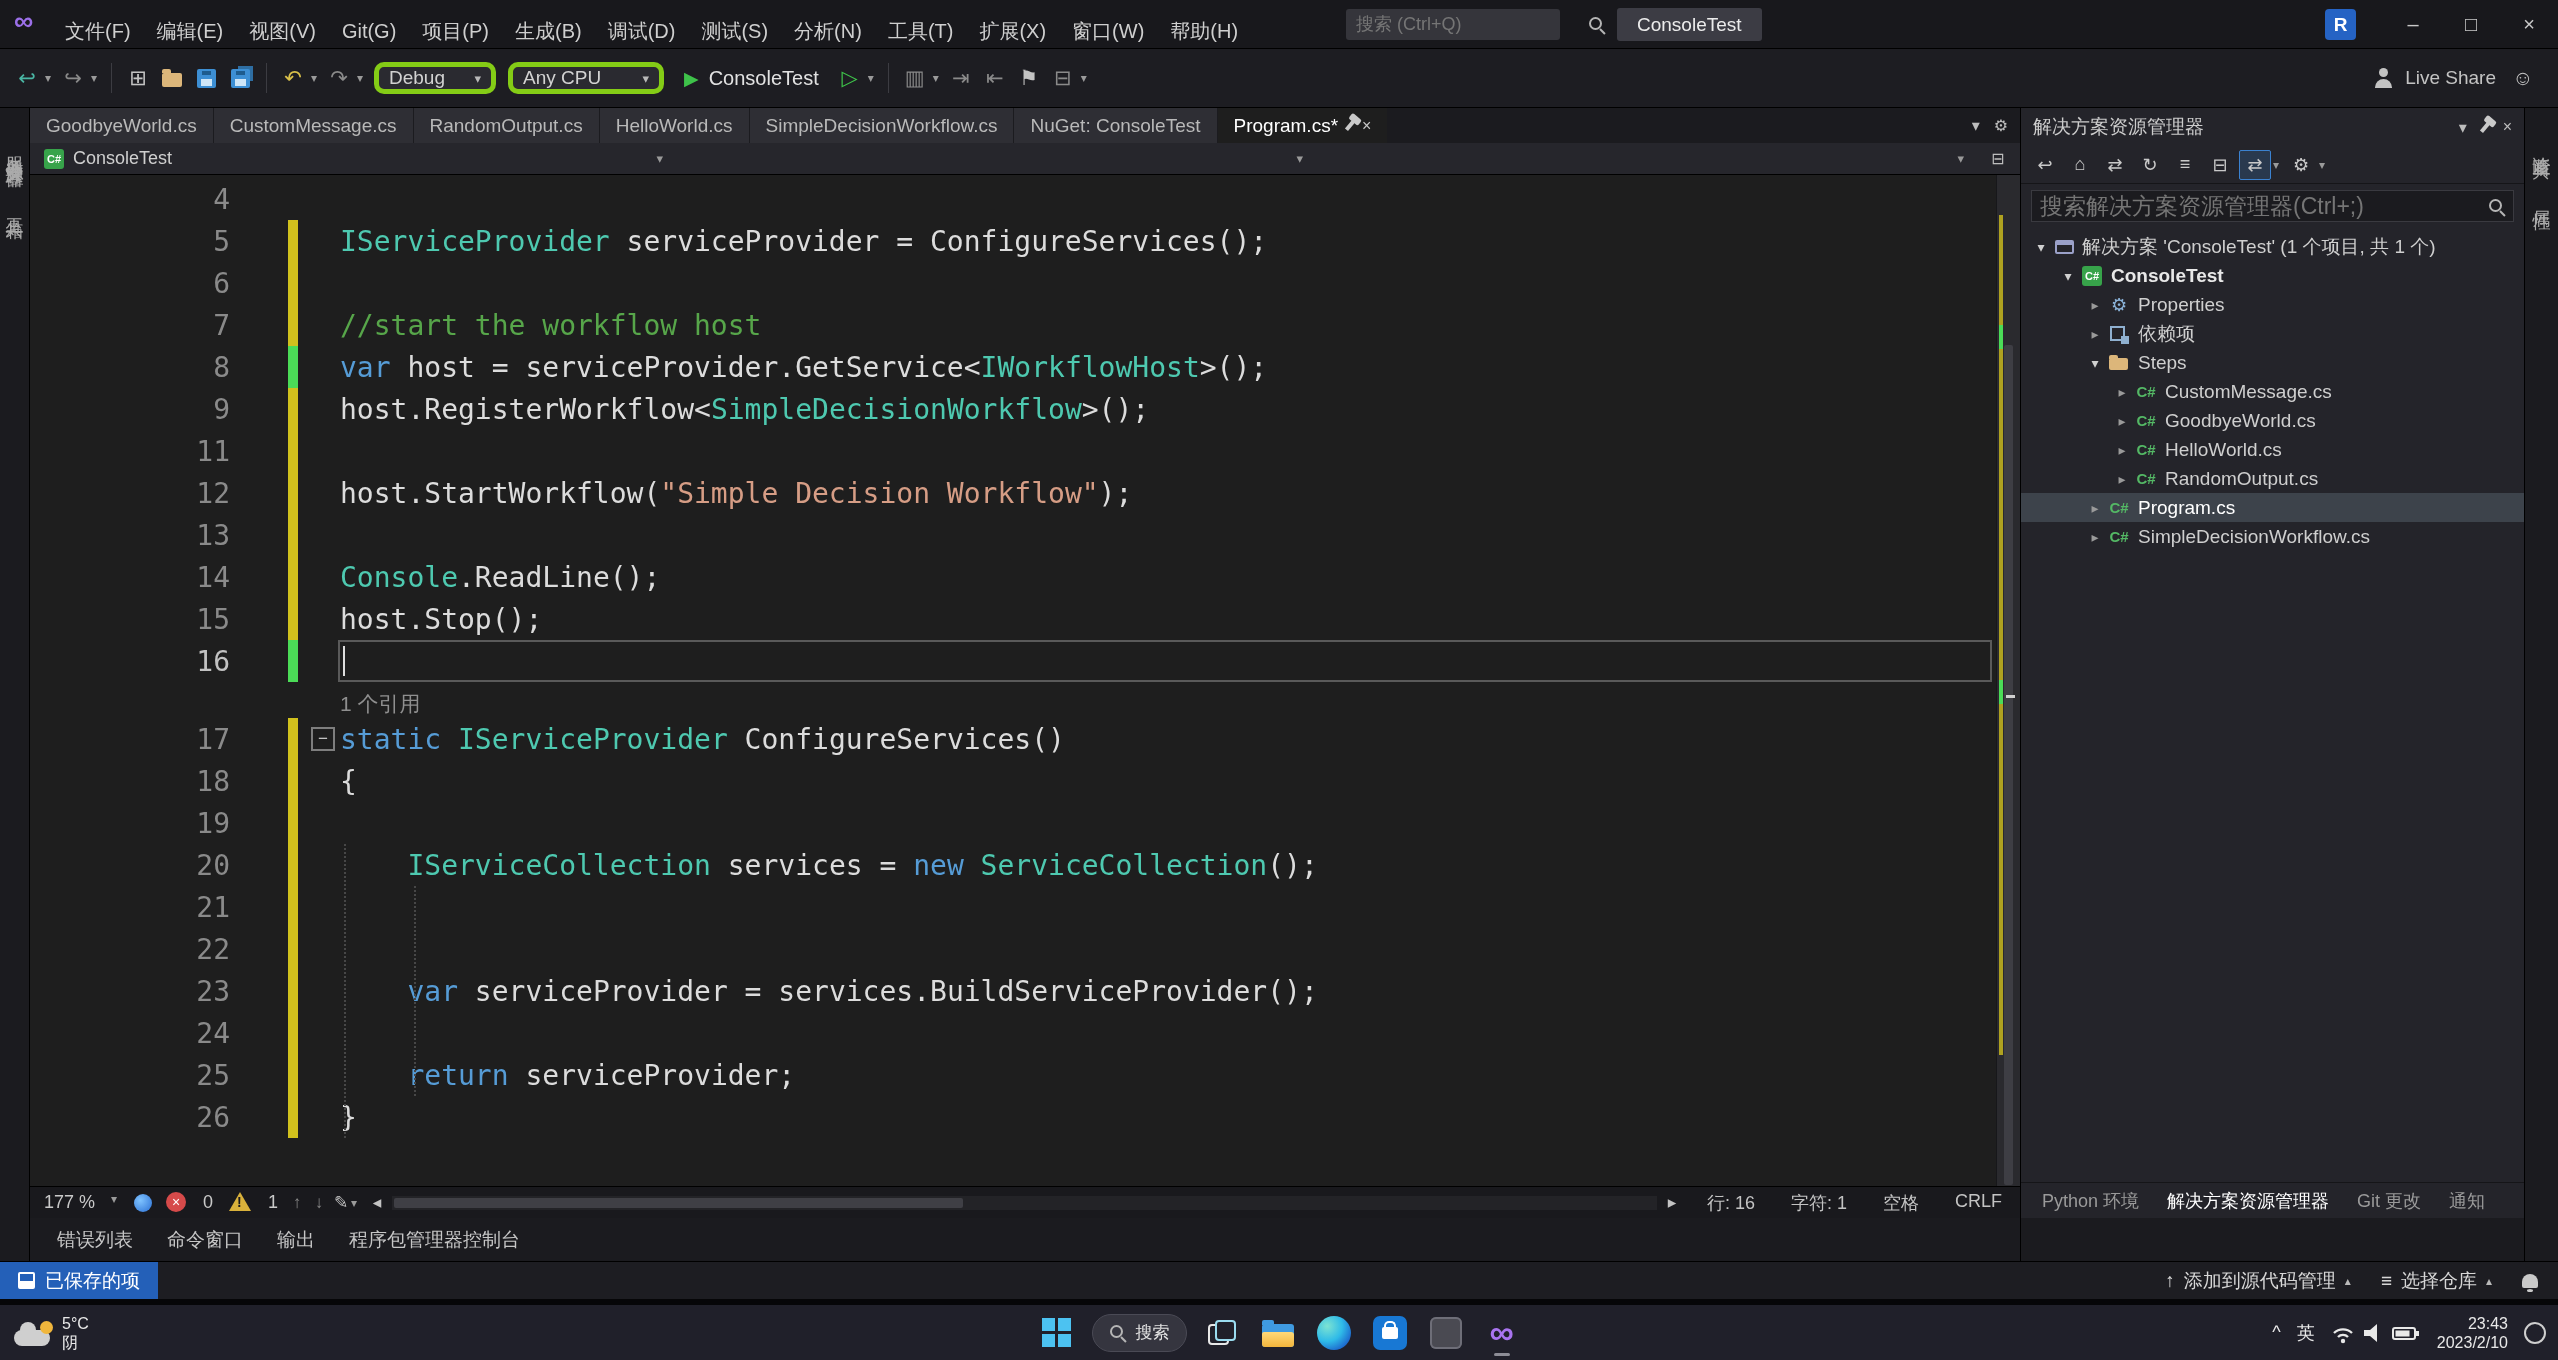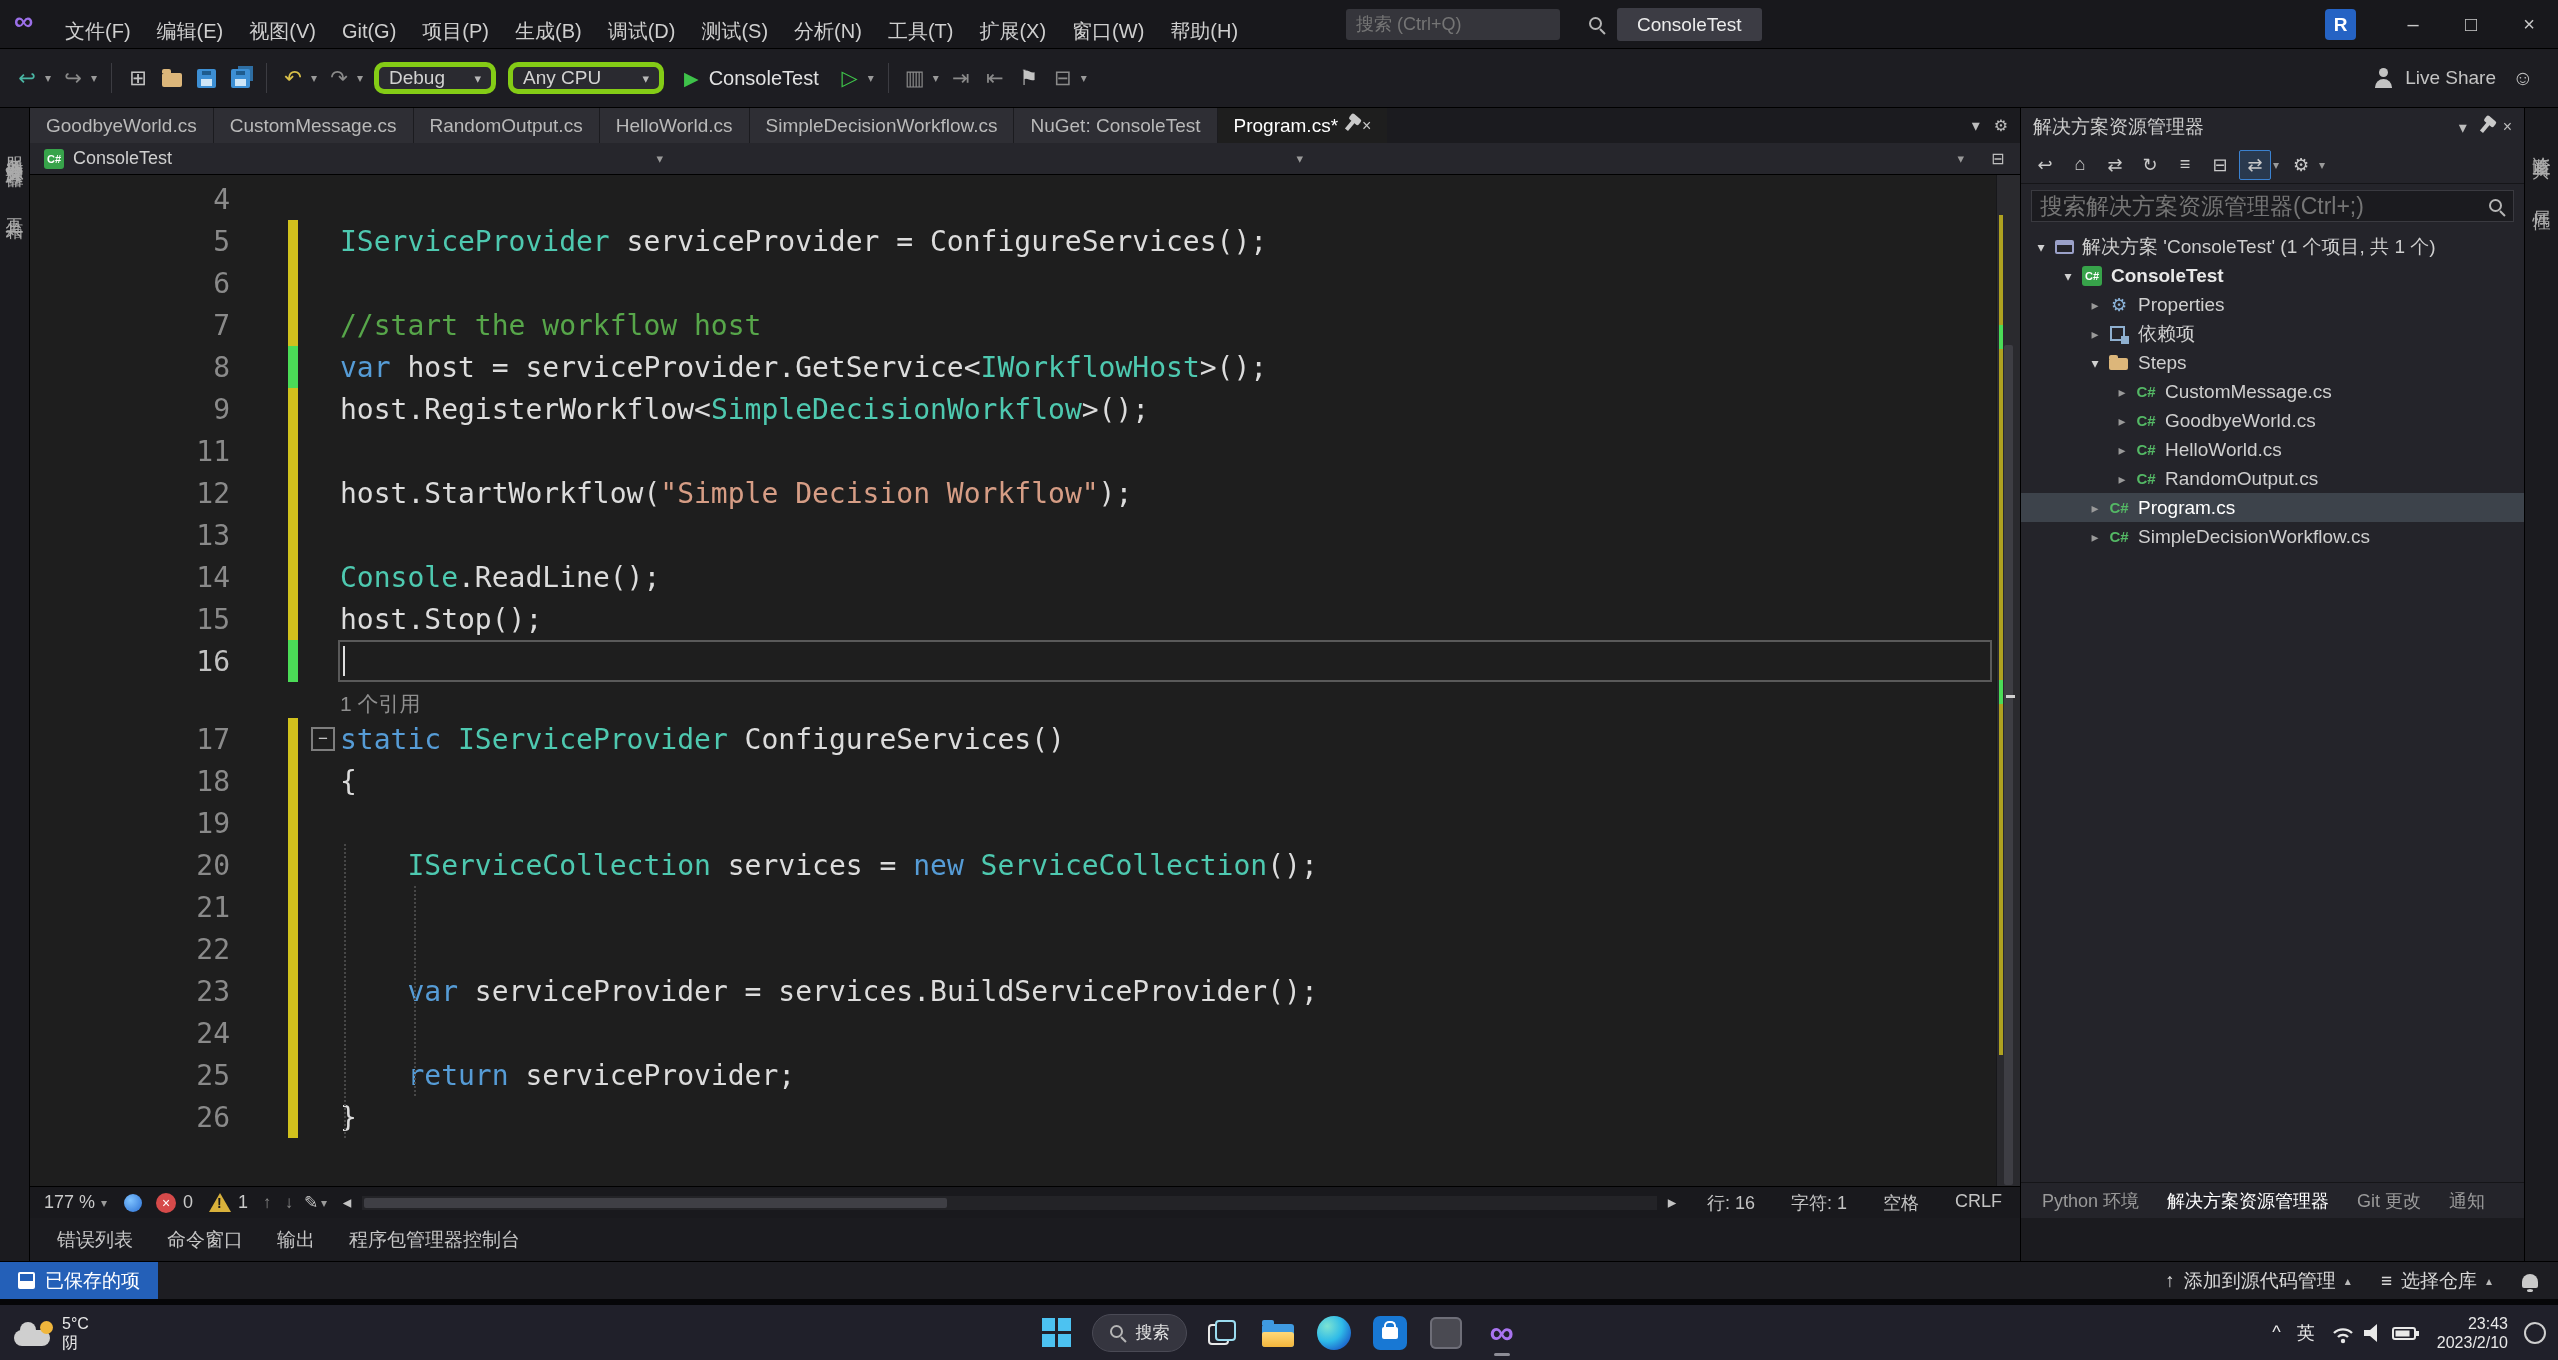--- a/index.html
+++ b/index.html
@@ -96,21 +96,21 @@
   #guide2{left:384px;top:711px;height:210px}
   #vscroll{position:absolute;top:0;right:0;bottom:0;width:24px;background:#2a2a2e;border-left:1px solid #17171a}
   .vs-thumb{position:absolute;left:7px;right:7px;top:170px;height:840px;background:#3e3e44;border-radius:2px}
   .vs-ytrack{position:absolute;left:2px;width:4px;top:40px;height:840px;background:var(--chgy,#d1c11d);opacity:.8}
   .vs-g1{position:absolute;left:2px;width:4px;top:150px;height:24px;background:var(--chgg,#4bdc57)}
   .vs-g2{position:absolute;left:2px;width:4px;top:505px;height:24px;background:var(--chgg,#4bdc57)}
   .vs-caret{position:absolute;left:9px;right:5px;top:520px;height:3px;background:#cfcfcf}
 
   
   #editor-status{height:32px;flex:0 0 32px;background:#19191d;display:flex;align-items:center;font-size:18px;color:#c9c9c9;border-top:1px solid #000;padding-left:6px}
-  .es-item{display:flex;align-items:center;gap:7px;padding:0 8px}
+  .es-item{display:flex;gap:17px;padding:0 8px}
   .sync-dot{width:18px;height:18px;border-radius:50%;background:radial-gradient(circle at 35% 35%,#7fc3ff,#2a6fd4);margin:0 6px}
   .err-circle{width:20px;height:20px;border-radius:50%;background:#d64a4a;color:#fff;font-size:14px;display:flex;align-items:center;justify-content:center}
   .warn-tri{width:0;height:0;border-left:11px solid transparent;border-right:11px solid transparent;border-bottom:19px solid #d9b13b;position:relative}
   .warn-tri::after{content:"!";position:absolute;left:-3px;top:2px;color:#19191d;font-size:14px;font-weight:bold}
   .hsb{flex:1;height:100%;display:flex;align-items:center;margin:0 6px}
   .hsb-track{flex:1;height:14px;background:#232327;margin:0 4px;position:relative}
   .hsb-thumb{position:absolute;left:2px;top:2px;height:10px;width:45%;background:#3f3f45;border-radius:2px}
   .es-right{display:flex}
   .es-cell{padding:0 18px;color:#c3c3c3}
 

